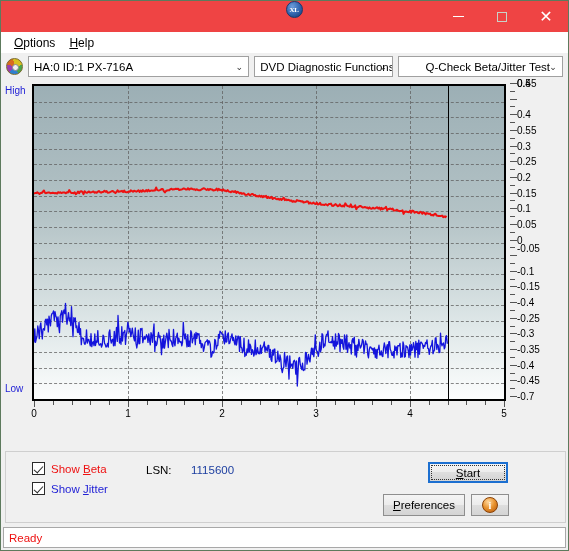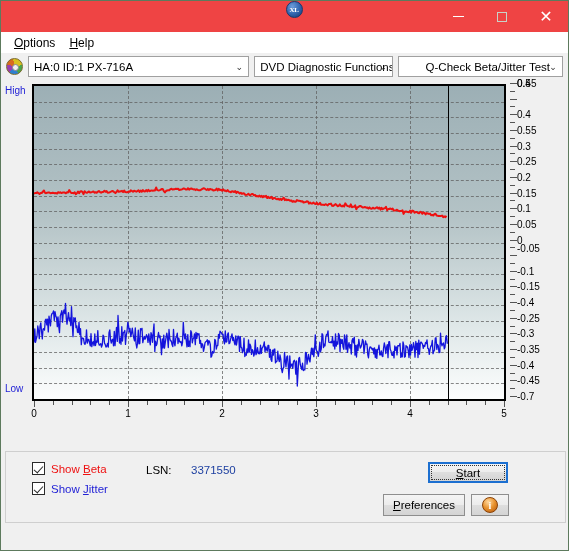--- a/index.html
+++ b/index.html
@@ -501,27 +501,30 @@
     <div class="checkrow beta">
       <span class="checkbox"></span>
       <span class="lbl-beta">Show <u>B</u>eta</span>
     </div>
     <div class="checkrow jitter">
       <span class="checkbox"></span>
       <span class="lbl-jitter">Show <u>J</u>itter</span>
     </div>
 
     <div class="lsn-label">LSN:</div>
-    <div class="lsn-value">3371550</div>
+    <div class="lsn-value">1115600</div>
 
     <div class="btn start">
       <span class="inner"><u>S</u>tart</span>
     </div>
     <div class="btn prefs">
       <span><u>P</u>references</span>
     </div>
     <div class="btn info">
       <span class="info-icon">i</span>
     </div>
   </div>
 
+  <div class="statusbar">
+    <span>Ready</span>
+  </div>
 
 </div>
 
 </body></html>

